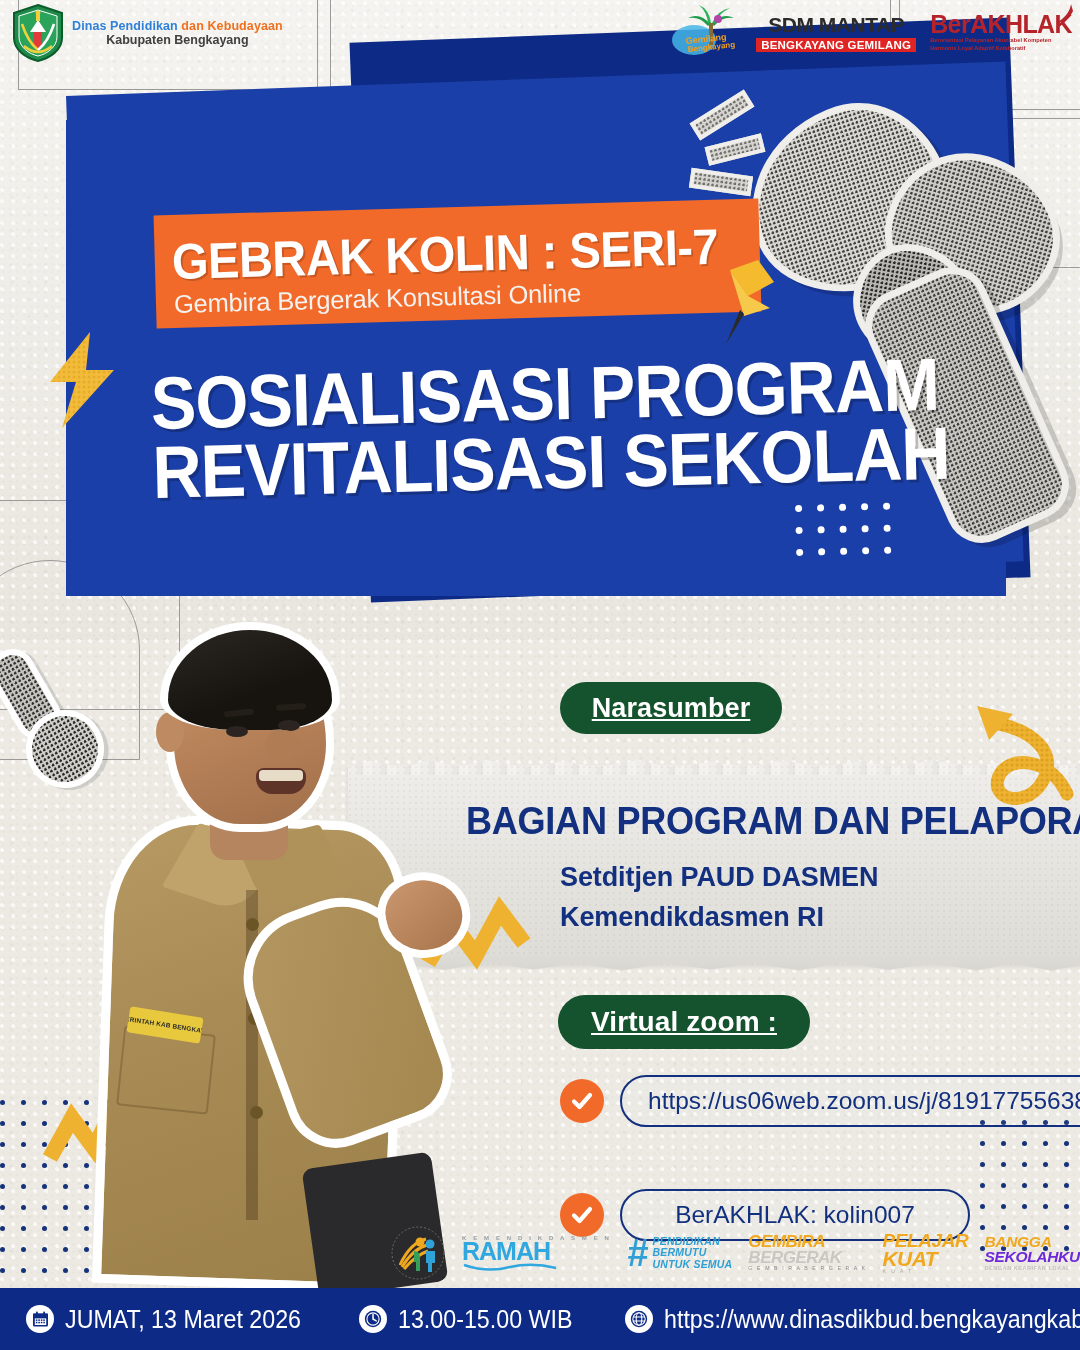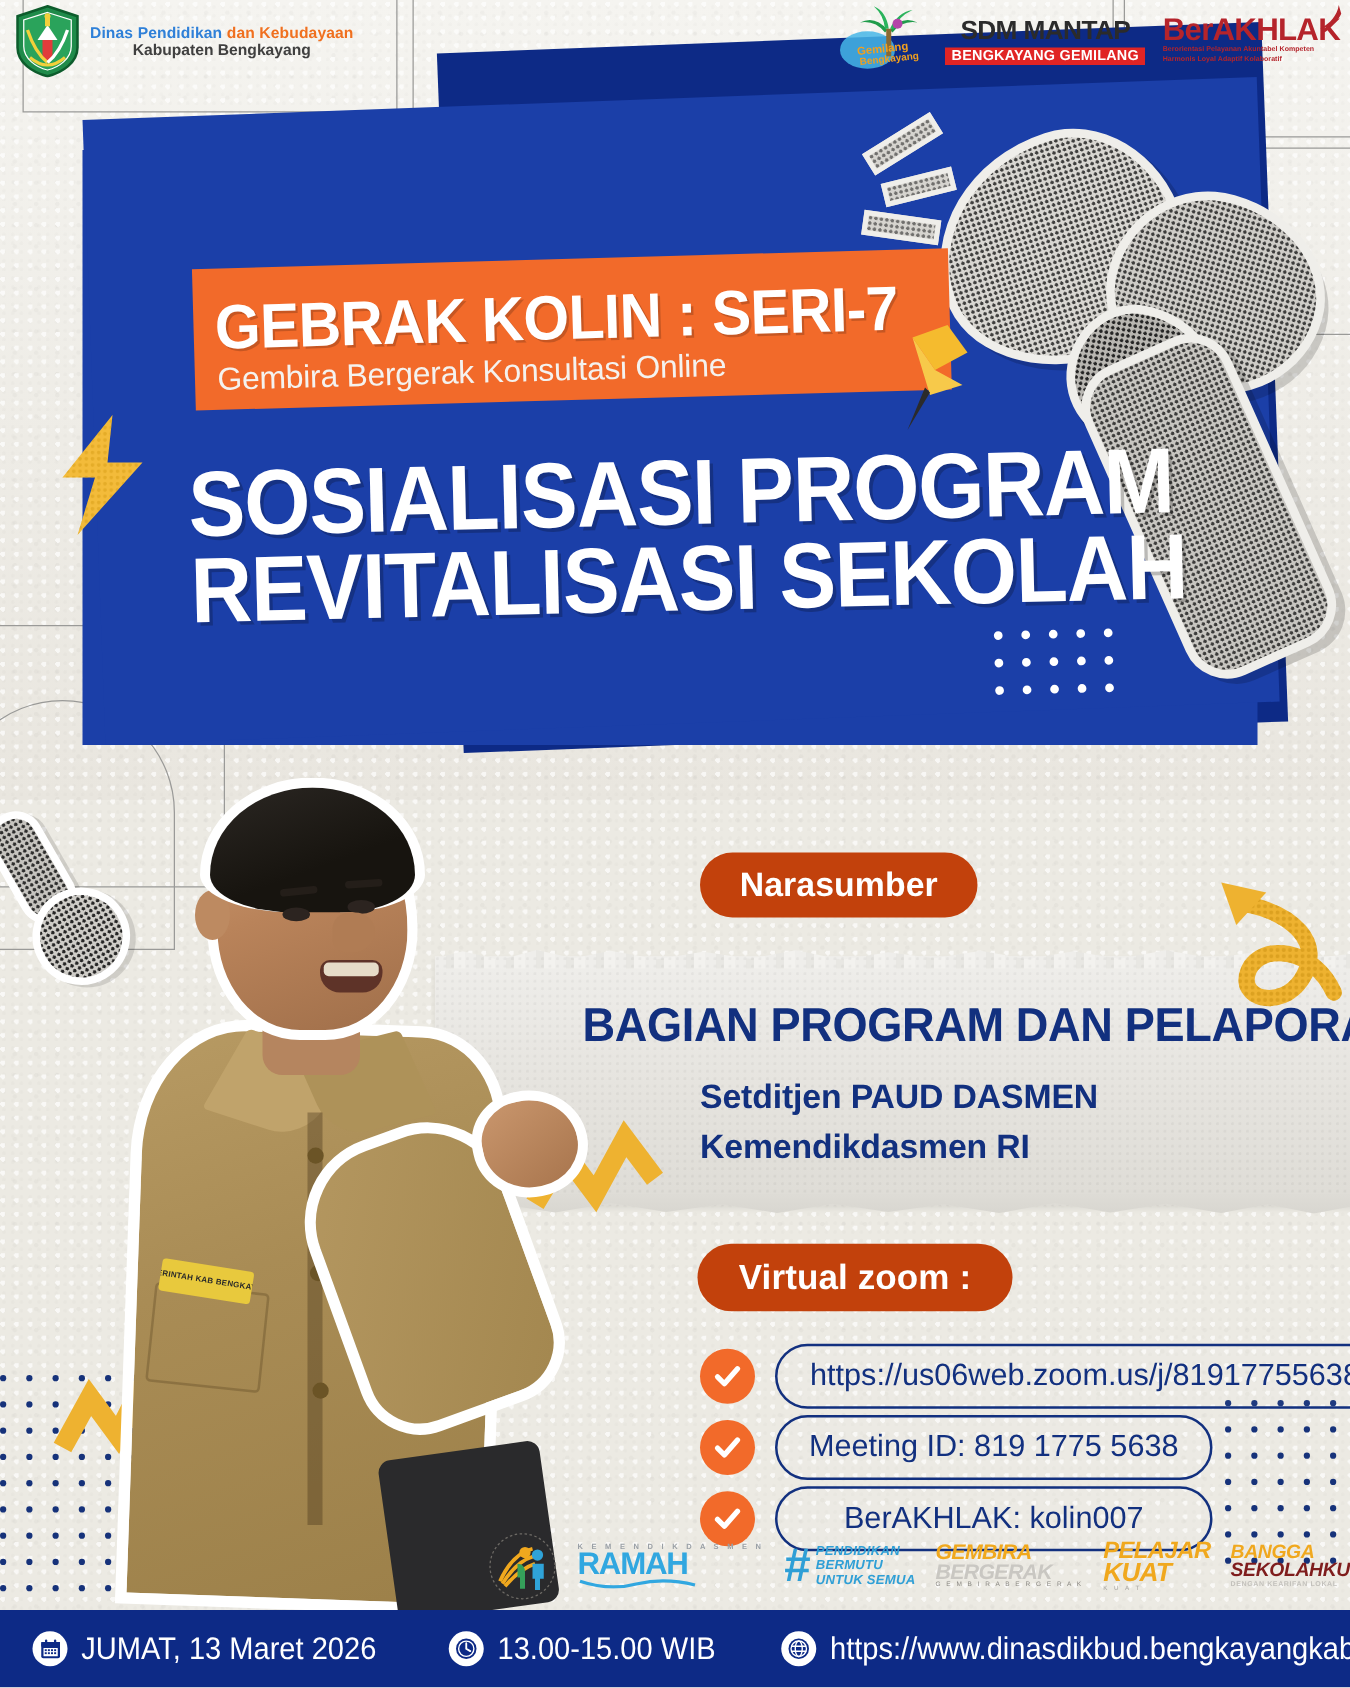--- a/index.html
+++ b/index.html
@@ -190,22 +190,22 @@
   .p-placket{ position:absolute; left:186px; top:290px; width:12px; height:330px; background:rgba(60,44,20,.35);}
   .p-btn{ position:absolute; width:13px; height:13px; border-radius:50%; background:#6b5426;}
   .p-badge{ position:absolute; left:68px; top:412px; width:74px; height:26px; background:#e8c93d; border-radius:3px;
     transform:rotate(9deg); display:flex; align-items:center; justify-content:center; overflow:hidden;}
   .p-badge span{ font-size:6.4px; font-weight:bold; color:#2a2a2a; white-space:nowrap; letter-spacing:.2px; line-height:1.05; text-align:center;}
   .p-pocket{ position:absolute; left:60px; top:430px; width:92px; height:80px; border:2px solid rgba(80,60,25,.3); border-radius:4px; transform:rotate(6deg);}
   .p-bag{ position:absolute; left:250px; top:560px; width:130px; height:130px; background:#2a2a2c; border-radius:10px; transform:rotate(-8deg);}
 
   
   .pill{
-    position:absolute; background:#c2410c; color:#fff; border-radius:40px;
-    display:flex; align-items:center; justify-content:center; font-weight:bold; z-index:36;
+    position:absolute; background:#14532d; color:#fff; border-radius:40px;
+    display:flex; align-items:center; justify-content:center; font-weight:bold; z-index:36;text-decoration:underline;
   }
   .pill-nara{ left:560px; top:682px; width:222px; height:52px; font-size:27px; letter-spacing:.1px;}
   .pill-zoom{ left:558px; top:995px; width:252px; height:54px; font-size:28px; letter-spacing:.1px;}
 
   
   .torn{
     position:absolute; left:348px; top:765px; width:740px; height:200px; z-index:24;
     background:linear-gradient(180deg,#efeeeb 0%,#e6e4df 50%,#dedcd6 100%);
     box-shadow:0 2px 5px rgba(0,0,0,.08);
   }
@@ -257,21 +257,21 @@
   .ramah-main{ font-size:25px; font-weight:bold; color:#31a7e0; letter-spacing:-1px; line-height:.85;}
   .hashtag{ font-size:38px; font-weight:bold; color:#2f9fd6; line-height:.8;}
   .pbs{ font-size:10.5px; font-weight:bold; color:#2f9fd6; font-style:italic; line-height:1.08; letter-spacing:.2px;}
   .gb1{ font-size:17px; font-weight:bold; color:#f0a81e; font-style:italic; letter-spacing:-.5px; line-height:.9;}
   .gb2{ font-size:17px; font-weight:bold; color:#c9c7c2; font-style:italic; letter-spacing:-.5px; line-height:.9;}
   .gb3{ font-size:5.2px; color:#8b8984; letter-spacing:1.6px; line-height:1.3;}
   .pk1{ font-size:19px; font-weight:bold; color:#f0a81e; font-style:italic; letter-spacing:-.4px; line-height:.95;}
   .pk2{ font-size:21px; font-weight:bold; color:#f0a81e; font-style:italic; letter-spacing:-.6px; line-height:.9;}
   .pk3{ font-size:5px; color:#a8a6a1; letter-spacing:2px;}
   .bs1{ font-size:15.5px; font-weight:bold; color:#f0a81e; font-style:italic; letter-spacing:-.3px; line-height:.95;}
-  .bs2{ font-size:15.5px; font-weight:bold; color:#7f1d1d; font-style:italic; letter-spacing:-.3px; line-height:.95;}
+  .bs2{ font-size:15.5px; font-weight:bold; color:#6d28d9; font-style:italic; letter-spacing:-.3px; line-height:.95;}
   .bs3{ font-size:5.6px; color:#c3c1bc; font-weight:bold; letter-spacing:.5px;}
 
   
   .botbar{
     position:absolute; left:0; bottom:0; width:1080px; height:62px; background:#0d2a86; z-index:45;
     display:flex; align-items:center; padding-left:26px; gap:0;
   }
   .bb-item{ display:flex; align-items:center; gap:11px; color:#fff;
     font-family:"Liberation Sans Narrow","Liberation Sans",sans-serif; font-size:25px; white-space:nowrap;}
   .bb-item .lbl{ transform:scaleX(.93); transform-origin:left center; }
@@ -623,28 +623,20 @@
 
   <div class="zrow" style="left:560px;top:1075px;">
     <span class="chk">
       <svg width="26" height="26" viewBox="0 0 26 26">
           <path d="M5 13.5 L10.5 19 L21 7" fill="none" stroke="#fff" stroke-width="4.2" stroke-linecap="round" stroke-linejoin="round"></path>
         </svg>
     </span>
     <span class="cap">https://us06web.zoom.us/j/81917755638</span>
   </div>
 
-  <div class="zrow" style="left:560px;top:1132px;">
-    <span class="chk">
-      <svg width="26" height="26" viewBox="0 0 26 26">
-          <path d="M5 13.5 L10.5 19 L21 7" fill="none" stroke="#fff" stroke-width="4.2" stroke-linecap="round" stroke-linejoin="round"></path>
-        </svg>
-    </span>
-    <span class="cap" style="width:350px;">Meeting ID: 819 1775 5638</span>
-  </div>
 
   <div class="zrow" style="left:560px;top:1189px;">
     <span class="chk">
       <svg width="26" height="26" viewBox="0 0 26 26">
           <path d="M5 13.5 L10.5 19 L21 7" fill="none" stroke="#fff" stroke-width="4.2" stroke-linecap="round" stroke-linejoin="round"></path>
         </svg>
     </span>
     <span class="cap" style="width:350px;">BerAKHLAK: kolin007</span>
   </div>
 

